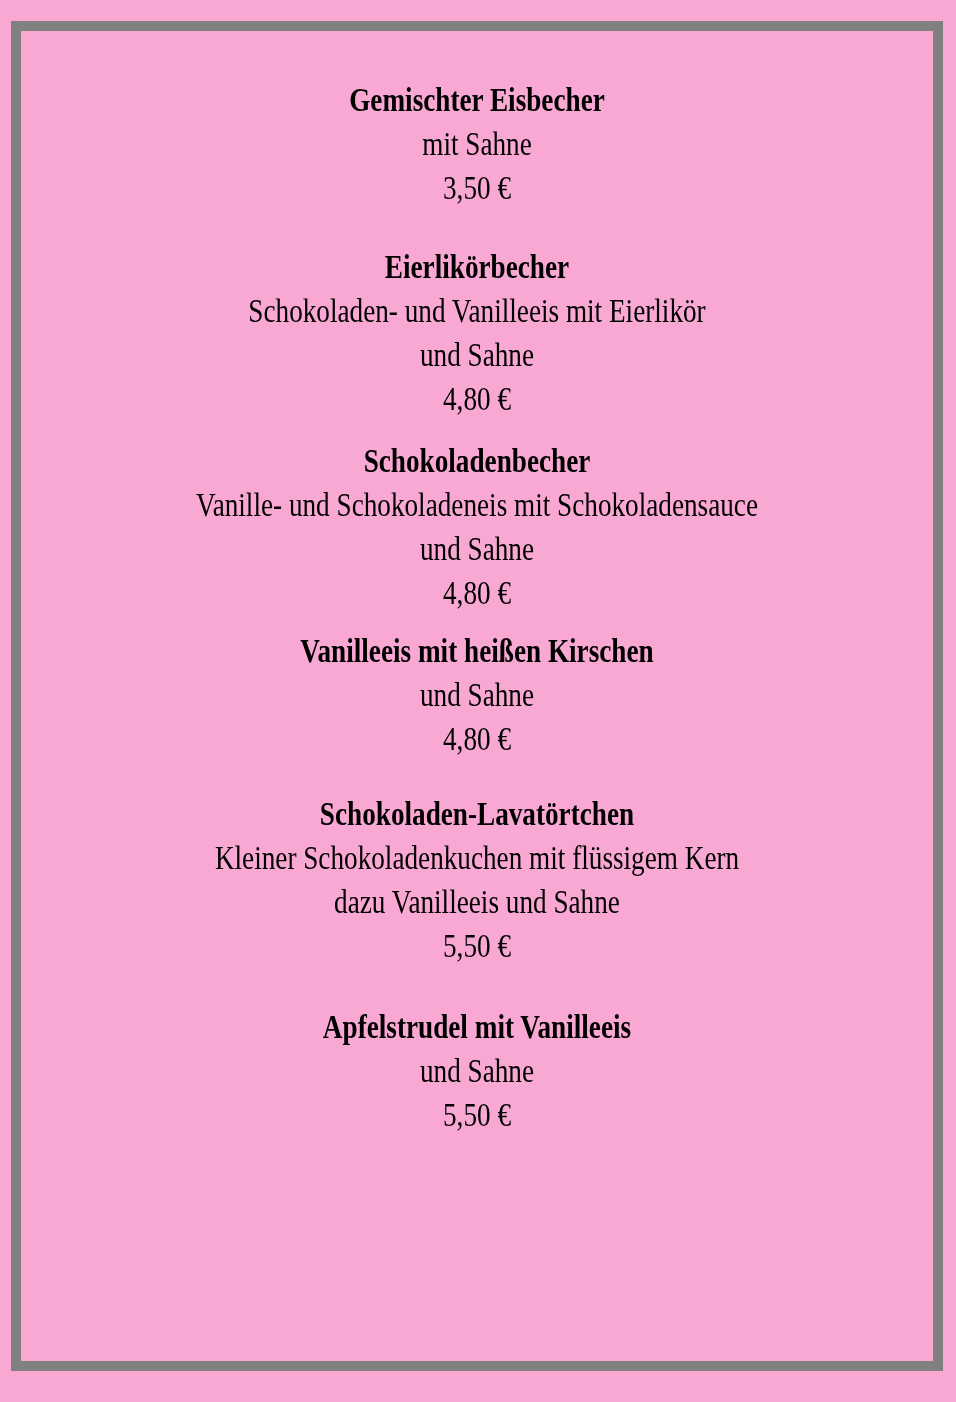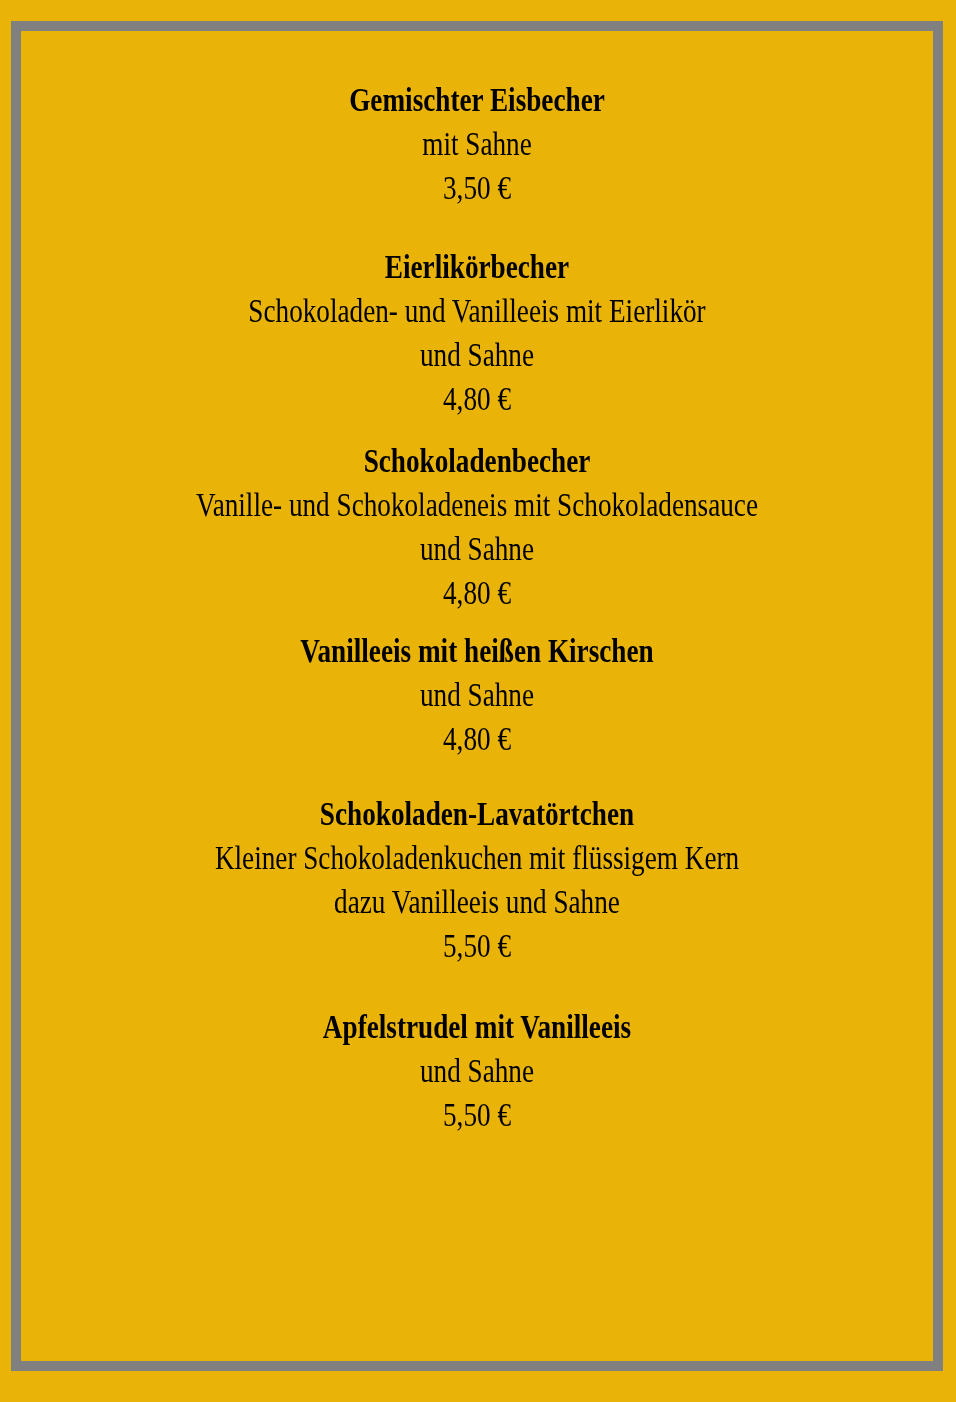--- a/index.html
+++ b/index.html
@@ -4,21 +4,21 @@
 <style>
   html, body {
     margin: 0;
     padding: 0;
     background: #ffffff;
   }
   .page {
     position: relative;
     width: 956px;
     height: 1402px;
-    background: #eab308;
+    background: #f9a8d4;
     overflow: hidden;
   }
   .frame {
     position: absolute;
     left: 11px;
     top: 21px;
     width: 932px;
     height: 1350px;
     border: 10px solid #808080;
     box-sizing: border-box;

